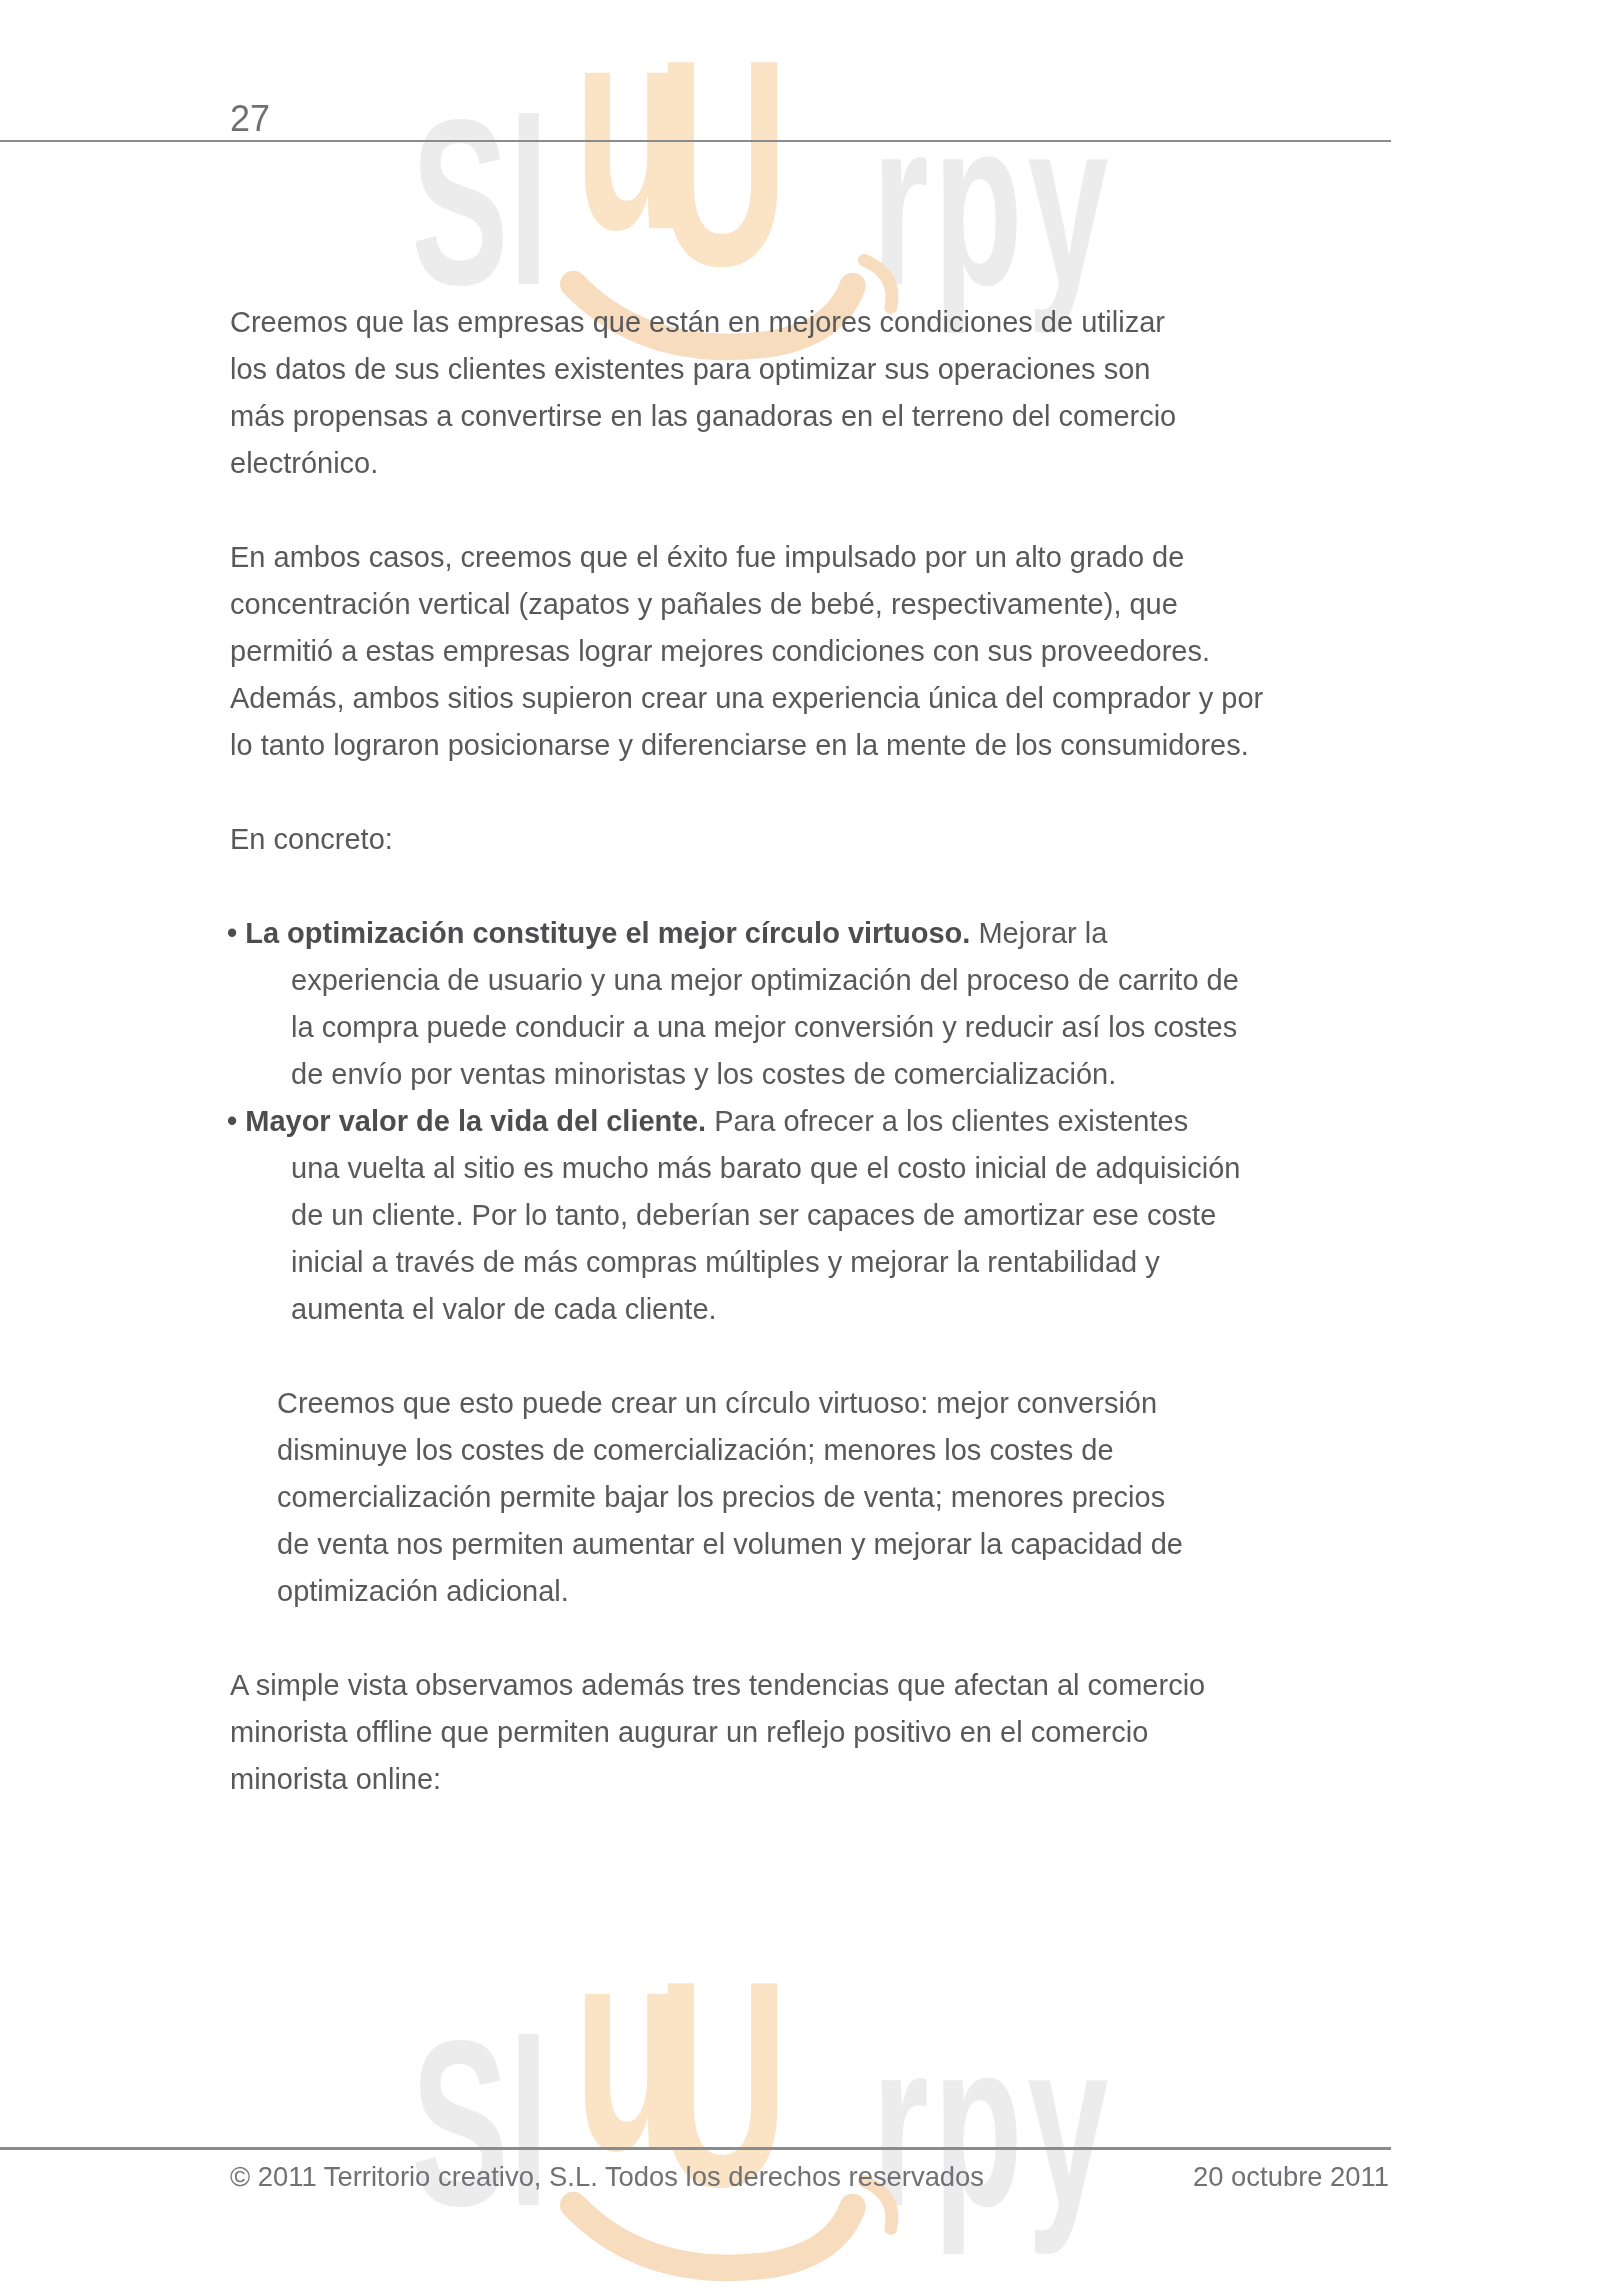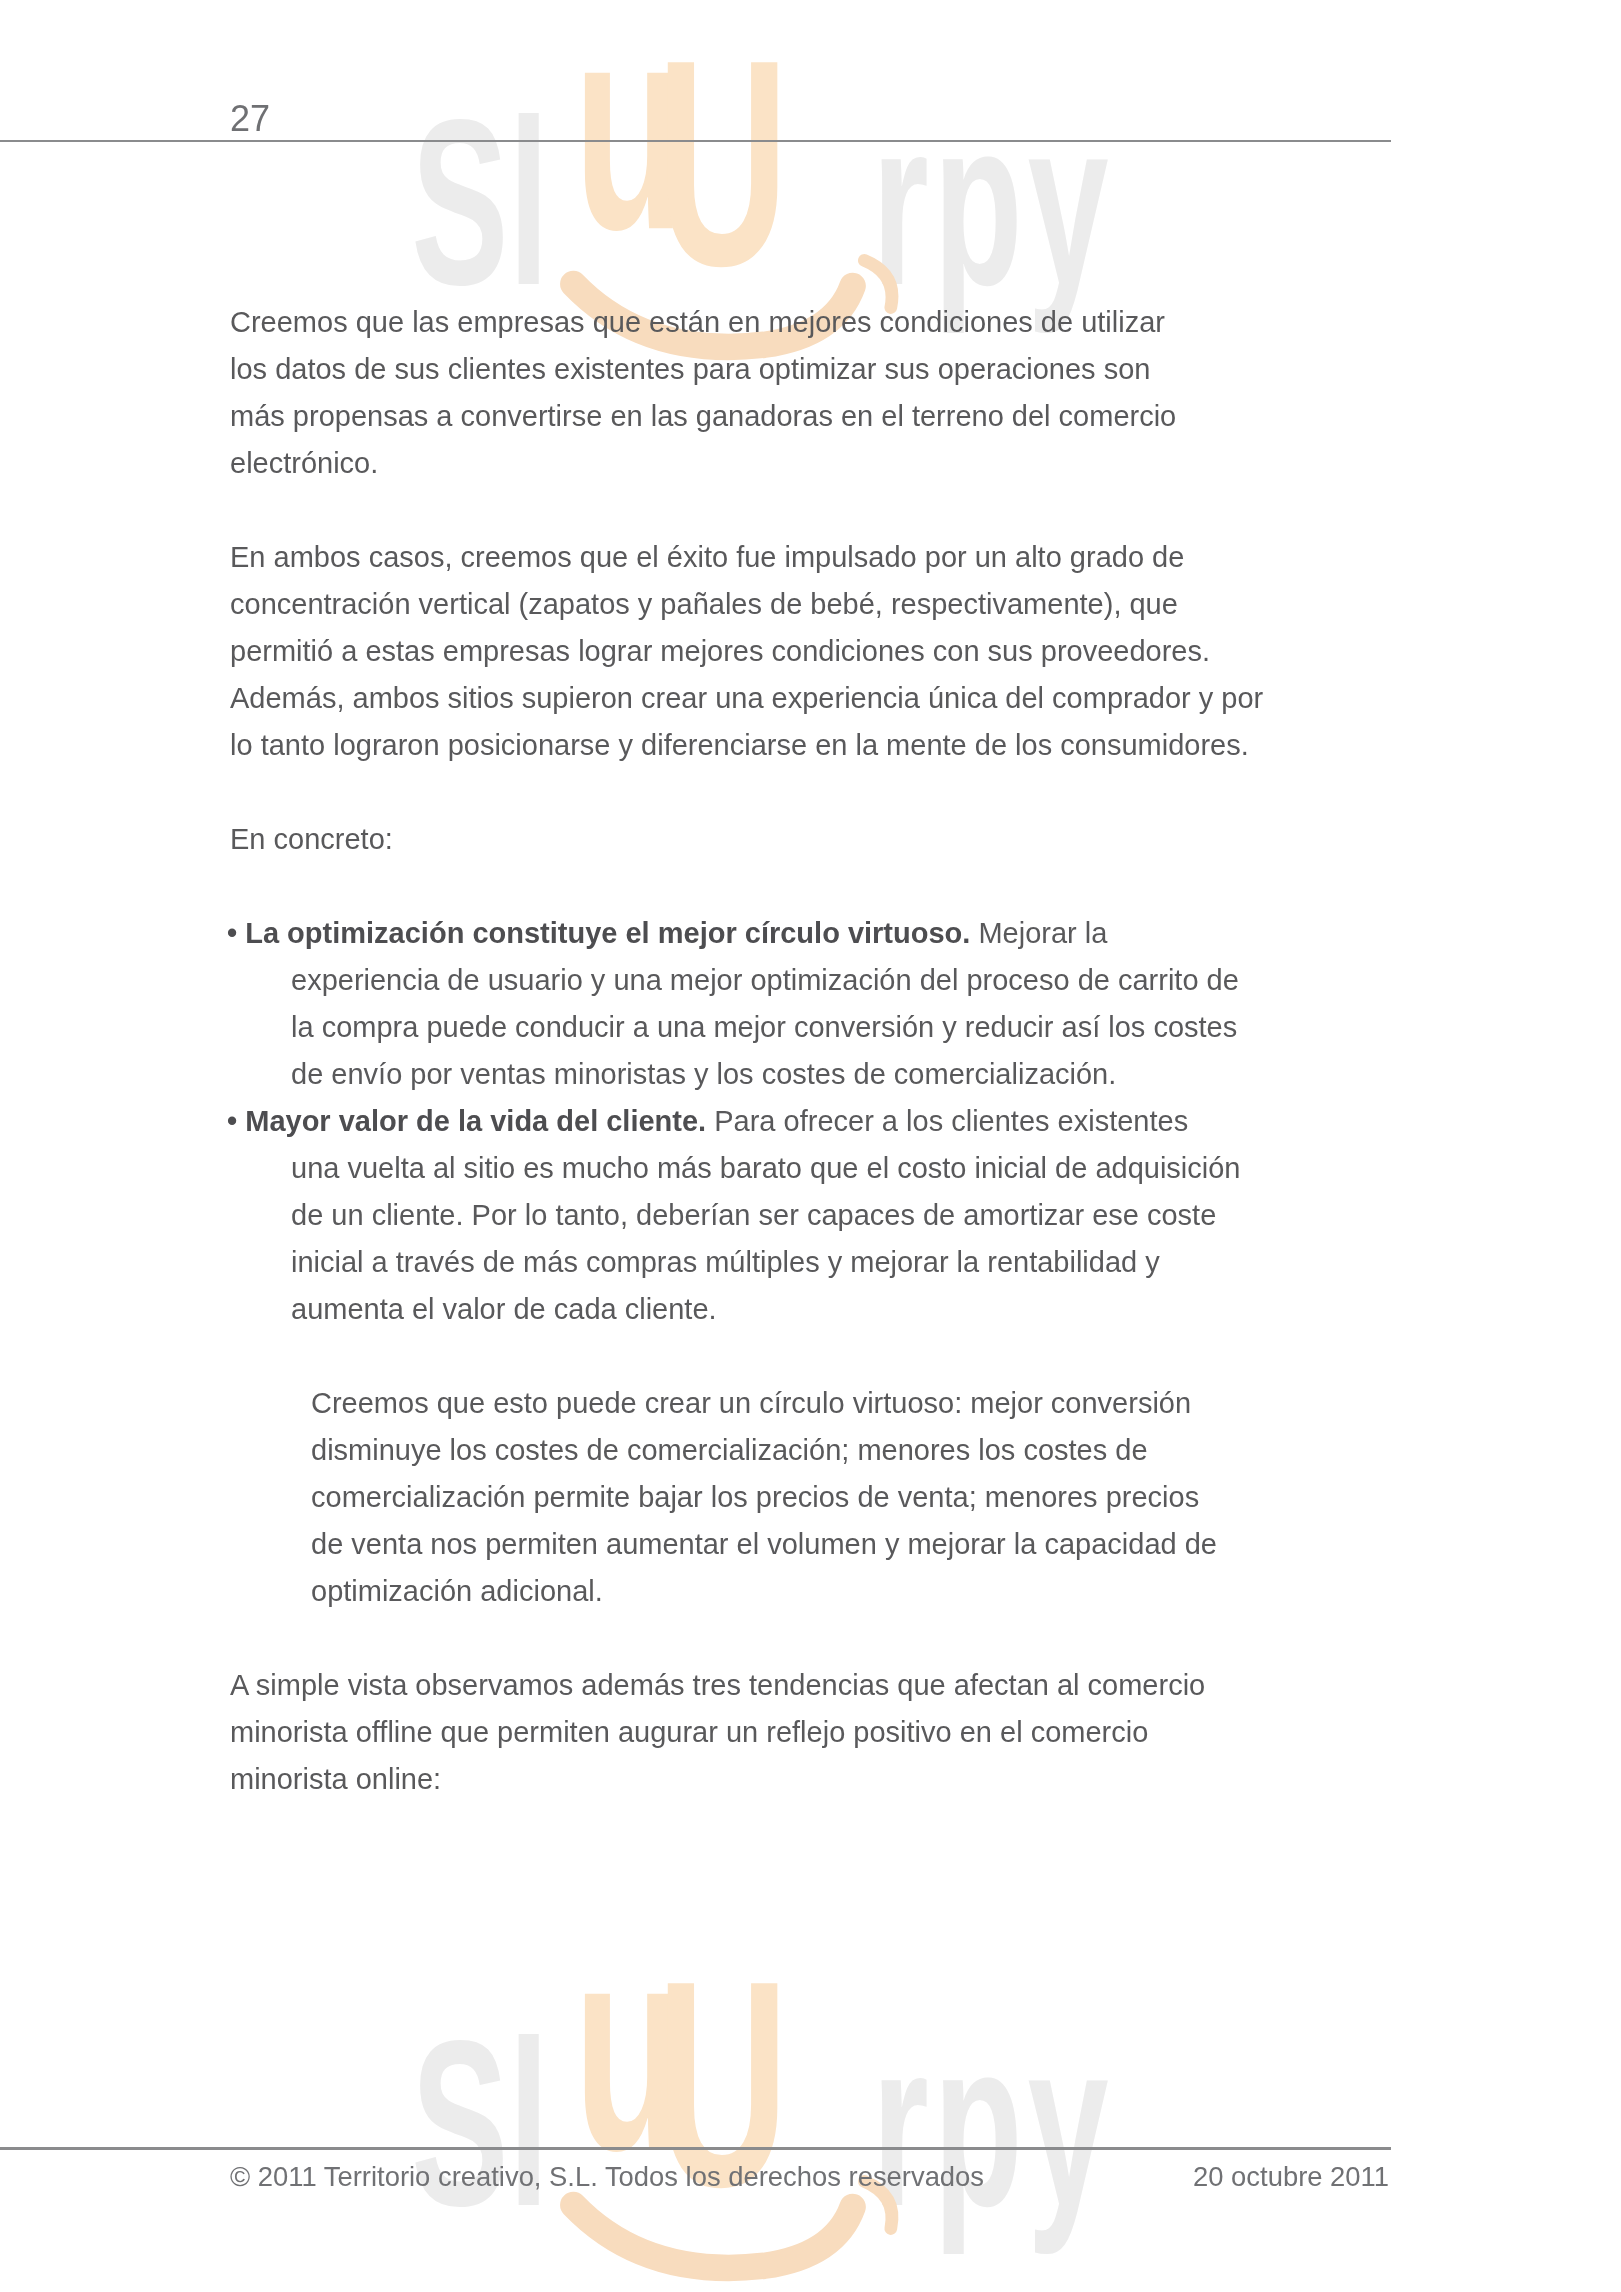--- a/index.html
+++ b/index.html
@@ -33,21 +33,21 @@
 
   
   main {
     position:absolute; top:299px; left:230px; width:1245px; z-index:1;
     font-size:29px; line-height:47px; color:#59595b;
   }
   .para, .bullet, .subpara { white-space:pre-line; margin:0 0 47px 0; }
   .p1 { margin-bottom:55px; }
   .bullet { margin:0 0 0 61px; text-indent:-64px; }
   .bullet .marker, .bullet .lead { font-weight:bold; color:#4d4d50; }
-  .subpara { margin:47px 0 47px 81px; }
+  .subpara { margin:47px 0 47px 47px; }
   .closing { margin-bottom:0; }
 
   
   .footer-rule {
     position:absolute; top:2147px; left:0; width:1391px; height:2.9px;
     background:#8a8b8d; z-index:2;
   }
   .footer-row {
     position:absolute; top:2160px; left:230px; width:1159px;
     display:flex; justify-content:space-between;

